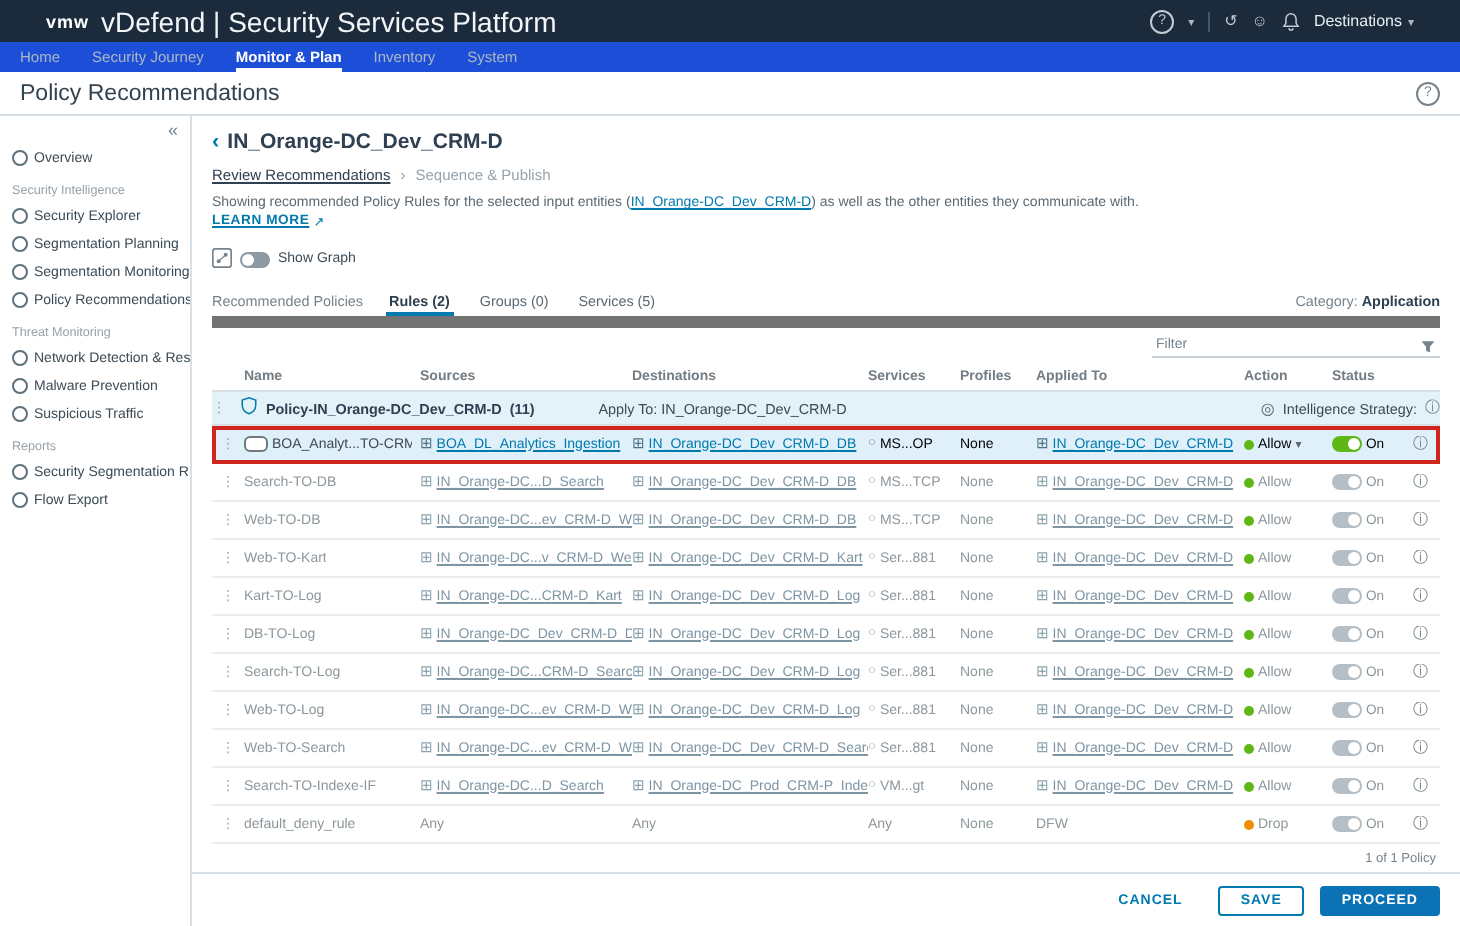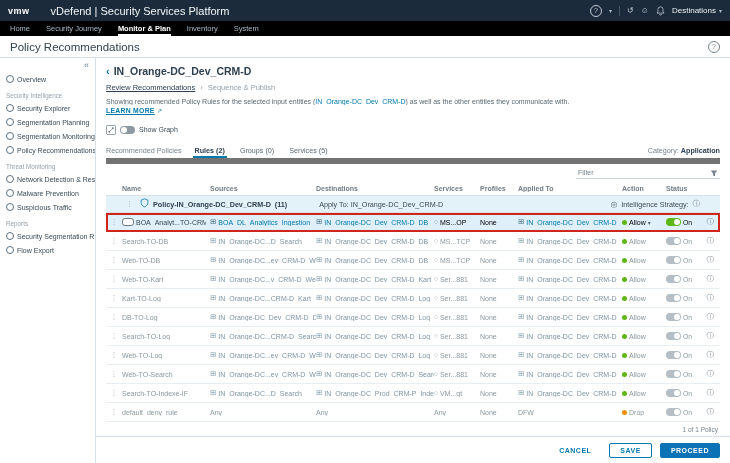--- a/index.html
+++ b/index.html
@@ -1,30 +1,30 @@
 <!DOCTYPE html>
 <html><head>
 <meta charset="utf-8">
 <style>
   html,body{margin:0;padding:0;background:#e8e8e8}
   .app{width:730px;height:463px;overflow:hidden;background:#fff;font-family:"Liberation Sans",sans-serif;position:relative;margin:0 auto}
 
   
-  .ghead{height:21px;background:#1b2b3b;display:flex;align-items:center;padding:0 8px;color:#e9eef2}
+  .ghead{height:21px;background:#1b2b3b;display:flex;align-items:center;padding:0 23px;color:#e9eef2}
   .logo{font-weight:bold;font-size:9px;letter-spacing:.5px;color:#fff}
-  .prod{font-size:11px;margin-left:21px;color:#f2f5f7}
+  .prod{font-size:14px;margin-left:6px;color:#f2f5f7}
   .gh-right{margin-left:auto;display:flex;align-items:center;gap:7px;font-size:8px;color:#c3ccd3}
   .circ{width:10px;height:10px;border:1px solid #c3ccd3;border-radius:50%;display:inline-flex;align-items:center;justify-content:center;font-size:7px;line-height:1}
   .hcaret{font-size:6px;color:#aab8c2}
   .hsep{width:1px;height:10px;background:#44566a;display:inline-block}
   .hicon{display:inline-flex;align-items:center;cursor:pointer}
   .huser{display:flex;align-items:center;gap:3px;font-size:8px;color:#e9eef2;cursor:pointer}
 
   
-  .subnav{height:15px;background:#000000;display:flex;align-items:flex-end;padding:0 10px;gap:16px;box-sizing:border-box}
+  .subnav{height:15px;background:#1d4ed8;display:flex;align-items:flex-end;padding:0 10px;gap:16px;box-sizing:border-box}
   .nav-item{font-size:7.5px;color:#aab8c2;padding-bottom:3px;cursor:pointer;white-space:nowrap}
   .nav-item.active{color:#fff;border-bottom:2px solid #fff;padding-bottom:1px;font-weight:bold}
 
   
   .titlebar{height:22px;border-bottom:1px solid #d8dfe5;display:flex;align-items:center;padding:0 10px;background:#fff;box-sizing:border-box}
   .ptitle{font-size:11.5px;color:#33424f}
   .qh{margin-left:auto;border-color:#76838c;color:#76838c;cursor:pointer}
 
   .bodyrow{display:flex;height:405px}
   
@@ -67,21 +67,21 @@
 
   .filterrow{display:flex;justify-content:flex-end;padding:4px 0 3px}
   .filterbox{display:flex;align-items:center;font-size:7px;color:#76838c;border-bottom:1px solid #c9d2d8;width:140px;justify-content:space-between;padding:1px 2px;cursor:text}
 
   .trow{display:grid;grid-template-columns:16px 88px 106px 118px 46px 38px 104px 44px minmax(0,1fr);align-items:center}
   .thead{border-bottom:1px solid #d8dfe5;height:14px}
   .th{font-size:6.8px;color:#747d84;font-weight:bold}
   .cell{overflow:hidden;white-space:nowrap;font-size:7px;display:flex;align-items:center;gap:2px;padding-right:4px;min-width:0}
   .handle{color:#9aa6ad;font-size:7px;justify-content:center;padding-right:0;cursor:grab}
 
-  .policyrow{height:16px;background:#e3f1f8;display:flex;align-items:center;gap:4px;font-size:7.2px;color:#2e4051;padding:0 20px;border-bottom:1px solid #d8dfe5;cursor:pointer}
+  .policyrow{height:16px;background:#e3f1f8;display:flex;align-items:center;gap:4px;font-size:7.2px;color:#2e4051;padding:0 0;border-bottom:1px solid #d8dfe5;cursor:pointer}
   .policyrow .handle{width:10px}
   .pname{font-weight:bold}
   .pcount{font-weight:bold}
   .papply{margin-left:28px;color:#3b4a55}
   .strat-ic{color:#5d707c;font-size:8px}
   .pstrat{color:#3b4a55}
   .inf{color:#76838c;font-size:7.5px;cursor:pointer;line-height:1}
 
   .rule{height:18px;border-bottom:1px solid #e8eef1;cursor:pointer;background:#fff}
   .rule.sel{background:#dff0fa;outline:2px solid #d0251c;outline-offset:-2px}

